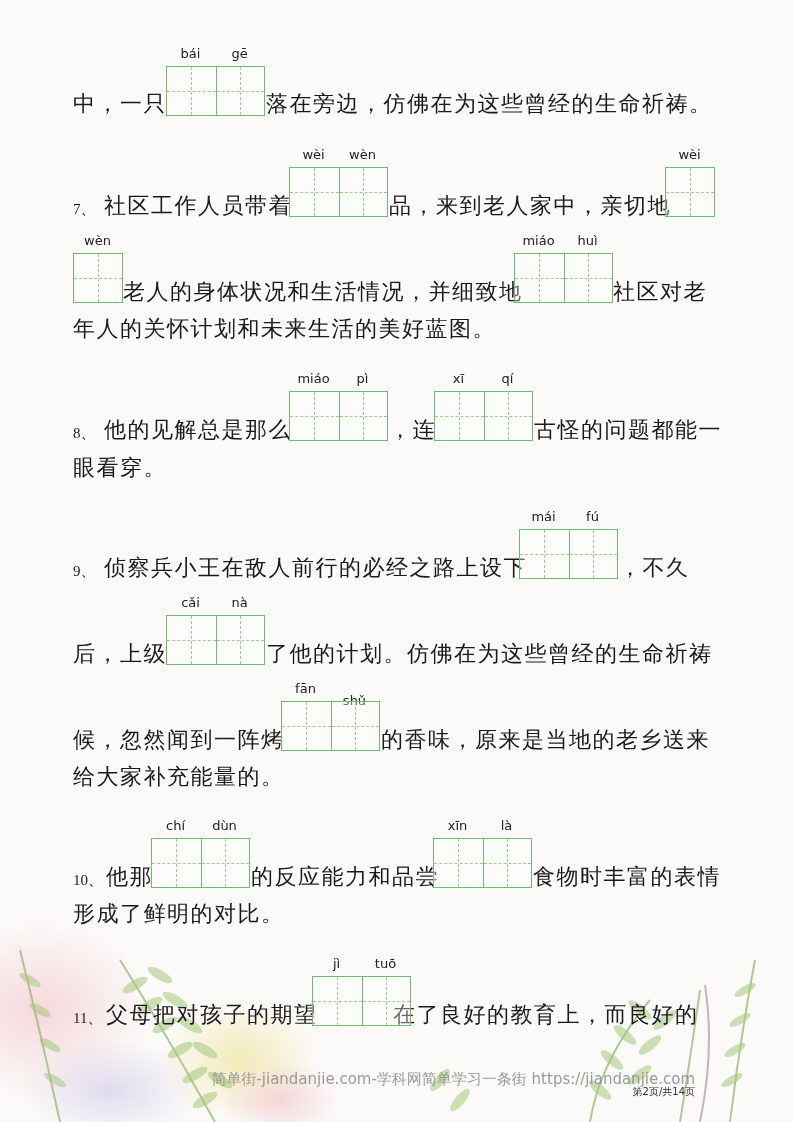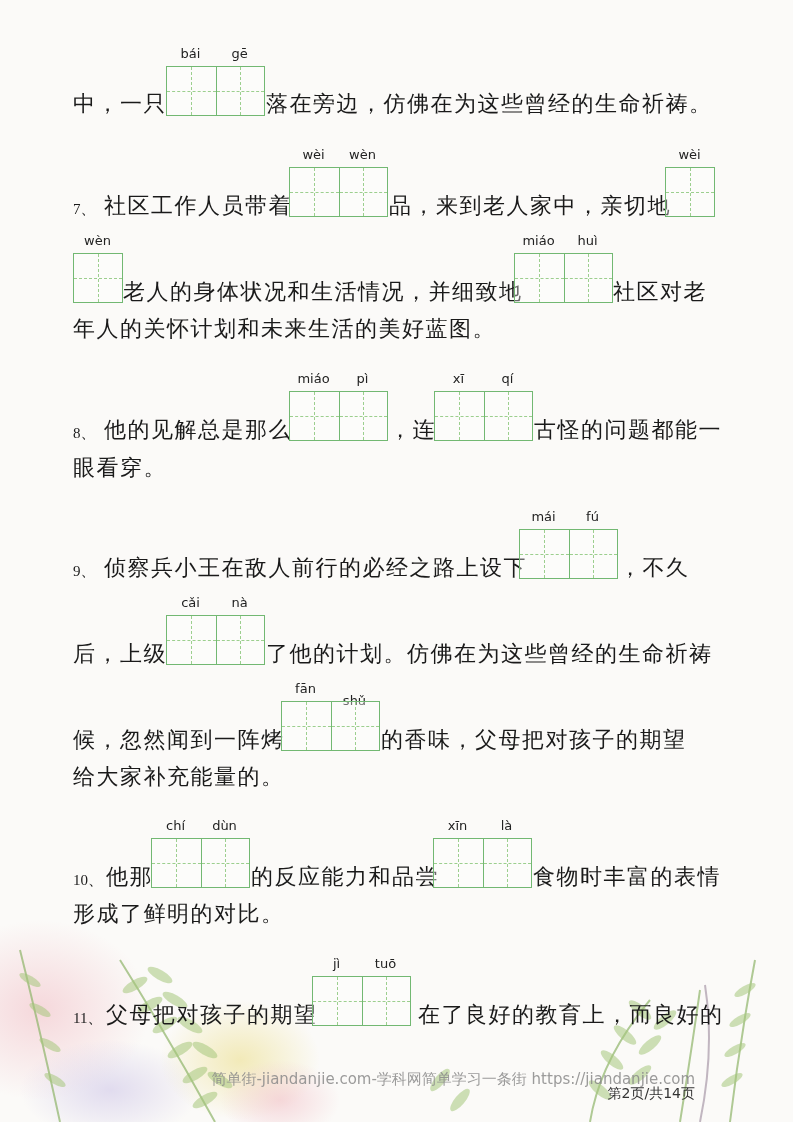--- a/index.html
+++ b/index.html
@@ -33,21 +33,21 @@
   }
   .cell::after {
     content:""; position:absolute; top:50%; left:0; right:0;
     border-top:1px dashed #9ccf8e;
   }
   .footer {
     position:absolute; left:0; width:695px; text-align:right;
     font-family:"DejaVu Sans","Liberation Sans",sans-serif;
   }
   .watermark { top:1070px; font-size:15px; color:#8a8a8a; opacity:0.85; }
-  .pager { top:1085px; font-size:14px; color:#333; }
+  .pager { top:1085px; font-size:10px; color:#333; }
 </style>
 </head>
 <body>
 
 <svg class="deco" width="793" height="1122" style="left:0;top:0">
   <defs>
     <radialGradient id="pinkglow" cx="50%" cy="50%" r="50%">
       <stop offset="0%" stop-color="#f3c9cf" stop-opacity="0.7"></stop>
       <stop offset="100%" stop-color="#f3c9cf" stop-opacity="0"></stop>
     </radialGradient>
@@ -120,32 +120,32 @@
   <div class="line" style="left:389px;top:417px">，连</div>
   <div class="line" style="left:534px;top:417px">古怪的问题都能一</div>
   <div class="line" style="left:73px;top:455px">眼看穿。</div>
 
   <div class="line num" style="left:73px;top:558px">9、</div>
   <div class="line" style="left:104px;top:555px">侦察兵小王在敌人前行的必经之路上设下</div>
   <div class="line" style="left:619px;top:555px">，不久</div>
   <div class="line" style="left:73px;top:641px">后，上级</div>
   <div class="line" style="left:266px;top:641px">了他的计划。仿佛在为这些曾经的生命祈祷</div>
   <div class="line" style="left:73px;top:727px">候，忽然闻到一阵烤</div>
-  <div class="line" style="left:381px;top:727px">的香味，父母把对孩子的期望</div>
+  <div class="line" style="left:381px;top:727px">的香味，原来是当地的老乡送来</div>
   <div class="line" style="left:73px;top:764px">给大家补充能量的。</div>
 
   <div class="line num" style="left:73px;top:867px">10、</div>
   <div class="line" style="left:106px;top:864px">他那</div>
   <div class="line" style="left:251px;top:864px">的反应能力和品尝</div>
   <div class="line" style="left:533px;top:864px">食物时丰富的表情</div>
   <div class="line" style="left:73px;top:901px">形成了鲜明的对比。</div>
 
   <div class="line num" style="left:73px;top:1005px">11、</div>
   <div class="line" style="left:106px;top:1002px">父母把对孩子的期望</div>
-  <div class="line" style="left:418px;top:1002px">在了良好的教育上，而良好的</div>
+  <div class="line" style="left:393px;top:1002px">在了良好的教育上，而良好的</div>
 </div>
 
 <div>
 
   <div class="py" style="left:166px;top:46px">bái</div>
   <div class="py" style="left:215px;top:46px">gē</div>
   <div class="grid" style="left:166px;top:66px;width:99px">
     <div class="cell"></div>
       <div class="cell"></div>
   </div>

